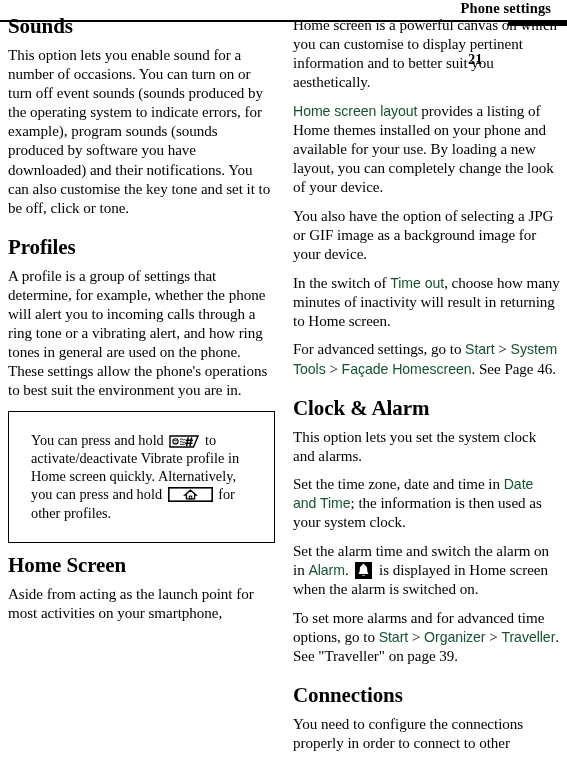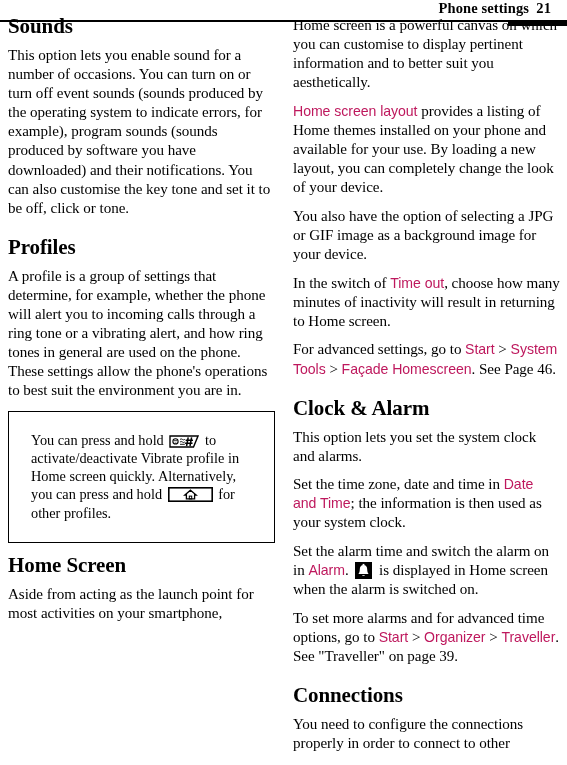--- a/index.html
+++ b/index.html
@@ -21,24 +21,26 @@
     position: relative;
     height: 22px;
     padding: 0;
   }
   .header-line {
     position: absolute;
     top: 0;
     right: 16px;
     display: flex;
     align-items: baseline;
+    gap: 34px;
     font-family: "Liberation Serif", "DejaVu Serif", serif;
     font-weight: bold;
     font-size: 14.5px;
     letter-spacing: 0.1px;
+    flex-direction: column;
   }
   .header-title { white-space: nowrap; }
   .header-pageno { min-width: 22px; text-align: right; }
 
   .rule-thin {
     position: absolute;
     left: 0;
     right: 0;
     top: 20px;
     height: 1.6px;
@@ -85,21 +87,21 @@
     line-height: 19.1px;
     margin: 0 0 9.5px 0;
     text-align: left;
     hyphens: none;
     letter-spacing: -0.05px;
   }
 
   
   .ui {
     font-family: "Liberation Sans", "DejaVu Sans", sans-serif;
-    color: #be185d;
+    color: #14532d;
     font-size: 14.1px;
   }
 
   
   .note-box {
     border: 1.6px solid #000;
     padding: 3px 6px 4px 6px;
     margin: 10px 0 12px 0;
     box-sizing: border-box;
   }

